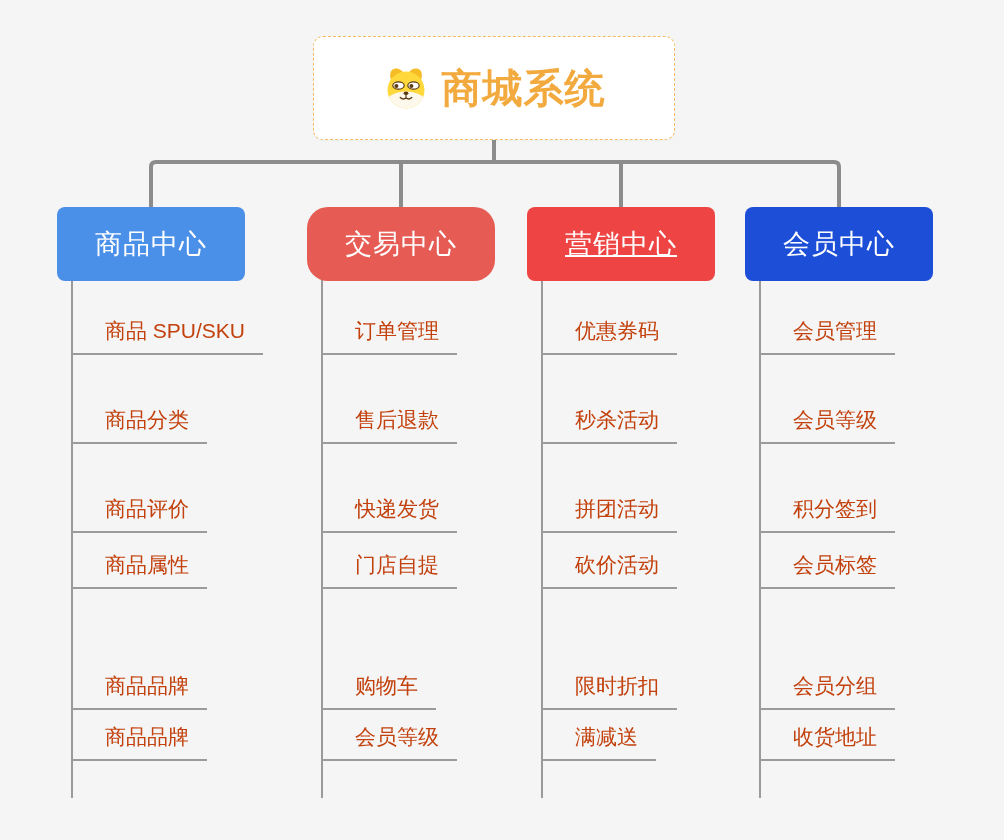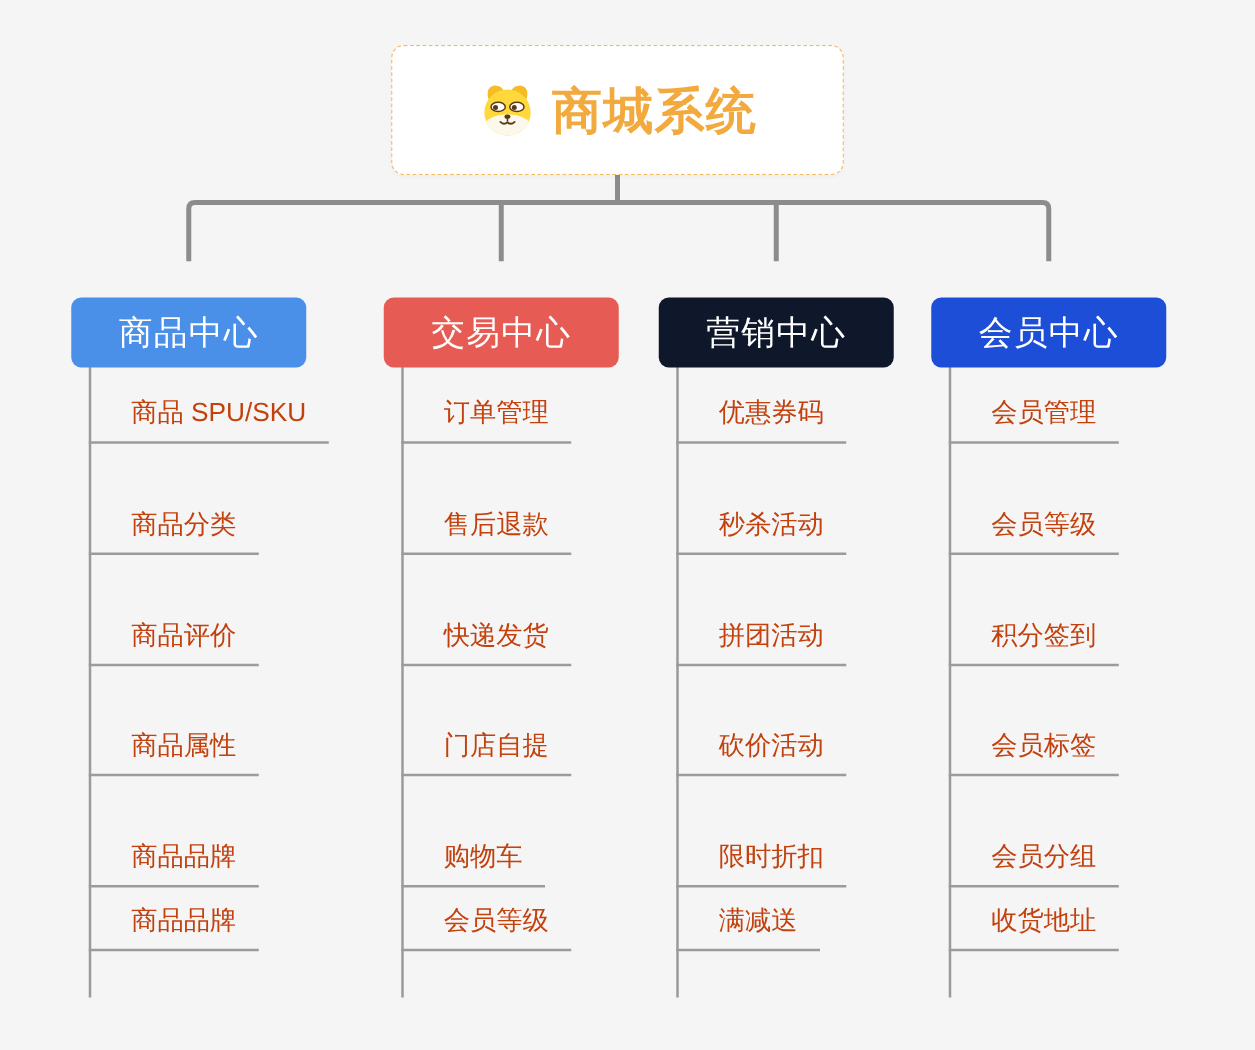--- a/index.html
+++ b/index.html
@@ -39,30 +39,29 @@
     font-size:40px;
     font-weight:600;
     letter-spacing:1px;
   }
   .dog{display:inline-flex;}
   
   .branch-header{
     position:absolute;
     top:207px;
     width:188px;
-    height:56px;
+    height:74px;
     border-radius:8px;
     display:flex;
     align-items:center;
     justify-content:center;
     color:#ffffff;
     font-size:27px;
     letter-spacing:1px;
     cursor:default;
-    margin-top:31px;
   }
   .b0{left:57px}
   .b1{left:307px}
   .b2{left:527px}
   .b3{left:745px}
   
   .col{position:absolute;top:0;}
   .c0{left:71px}
   .c1{left:321px}
   .c2{left:541px}
@@ -73,21 +72,21 @@
     white-space:nowrap;
     font-size:21px;
     line-height:32px;
     color:#c2410c;
     padding:0 18px 6px 34px;
     border-bottom:2px solid #9b9b9b;
   }
   .r0{top:315px}
   .r1{top:404px}
   .r2{top:493px}
-  .r3{top:581px}
+  .r3{top:549px}
   .r4{top:670px}
   .r5{top:721px}
 </style>
 </head>
 <body>
 
 <div class="canvas" style="background-color: rgb(245, 245, 246);">
 
   <svg class="connectors" viewBox="0 0 1004 840" fill="none">
     <g stroke-width="4" style="stroke: rgb(140, 140, 140);">
@@ -124,22 +123,22 @@
         <circle cx="28.4" cy="18.9" r="2" fill="#5c3a13"></circle>
         <ellipse cx="23" cy="26.3" rx="2.4" ry="1.8" fill="#5c3a13"></ellipse>
         <path d="M23 26.5 L23 30" stroke="#5c3a13" stroke-width="1.2"></path>
         <path d="M17.3 30.5 Q20.2 33.4 23 30.8 Q25.8 33.4 28.7 30.5" stroke="#5c3a13" stroke-width="1.4" fill="none" stroke-linecap="round"></path>
       </svg>
     </span>
     <span class="root-title" style="color: rgb(242, 169, 61);">商城系统</span>
   </div>
 
   <div class="branch-header b0" style="background-color: rgb(74, 143, 232);">商品中心</div>
-  <div class="branch-header b1" style="background-color: rgb(230, 92, 85);">交易中心</div>
-  <div class="branch-header b2" style="background-color: #0f172a;">营销中心</div>
+  <div class="branch-header b1" style="background-color: rgb(230, 92, 85); border-radius: 21px;">交易中心</div>
+  <div class="branch-header b2" style="background-color: #ef4444; text-decoration: underline;">营销中心</div>
   <div class="branch-header b3" style="background-color: #1d4ed8;">会员中心</div>
 
   <div class="col c0">
     <div class="leaf r0">商品 SPU/SKU</div>
     <div class="leaf r1">商品分类</div>
     <div class="leaf r2">商品评价</div>
     <div class="leaf r3">商品属性</div>
     <div class="leaf r4">商品品牌</div>
     <div class="leaf r5">商品品牌</div>
   </div>

